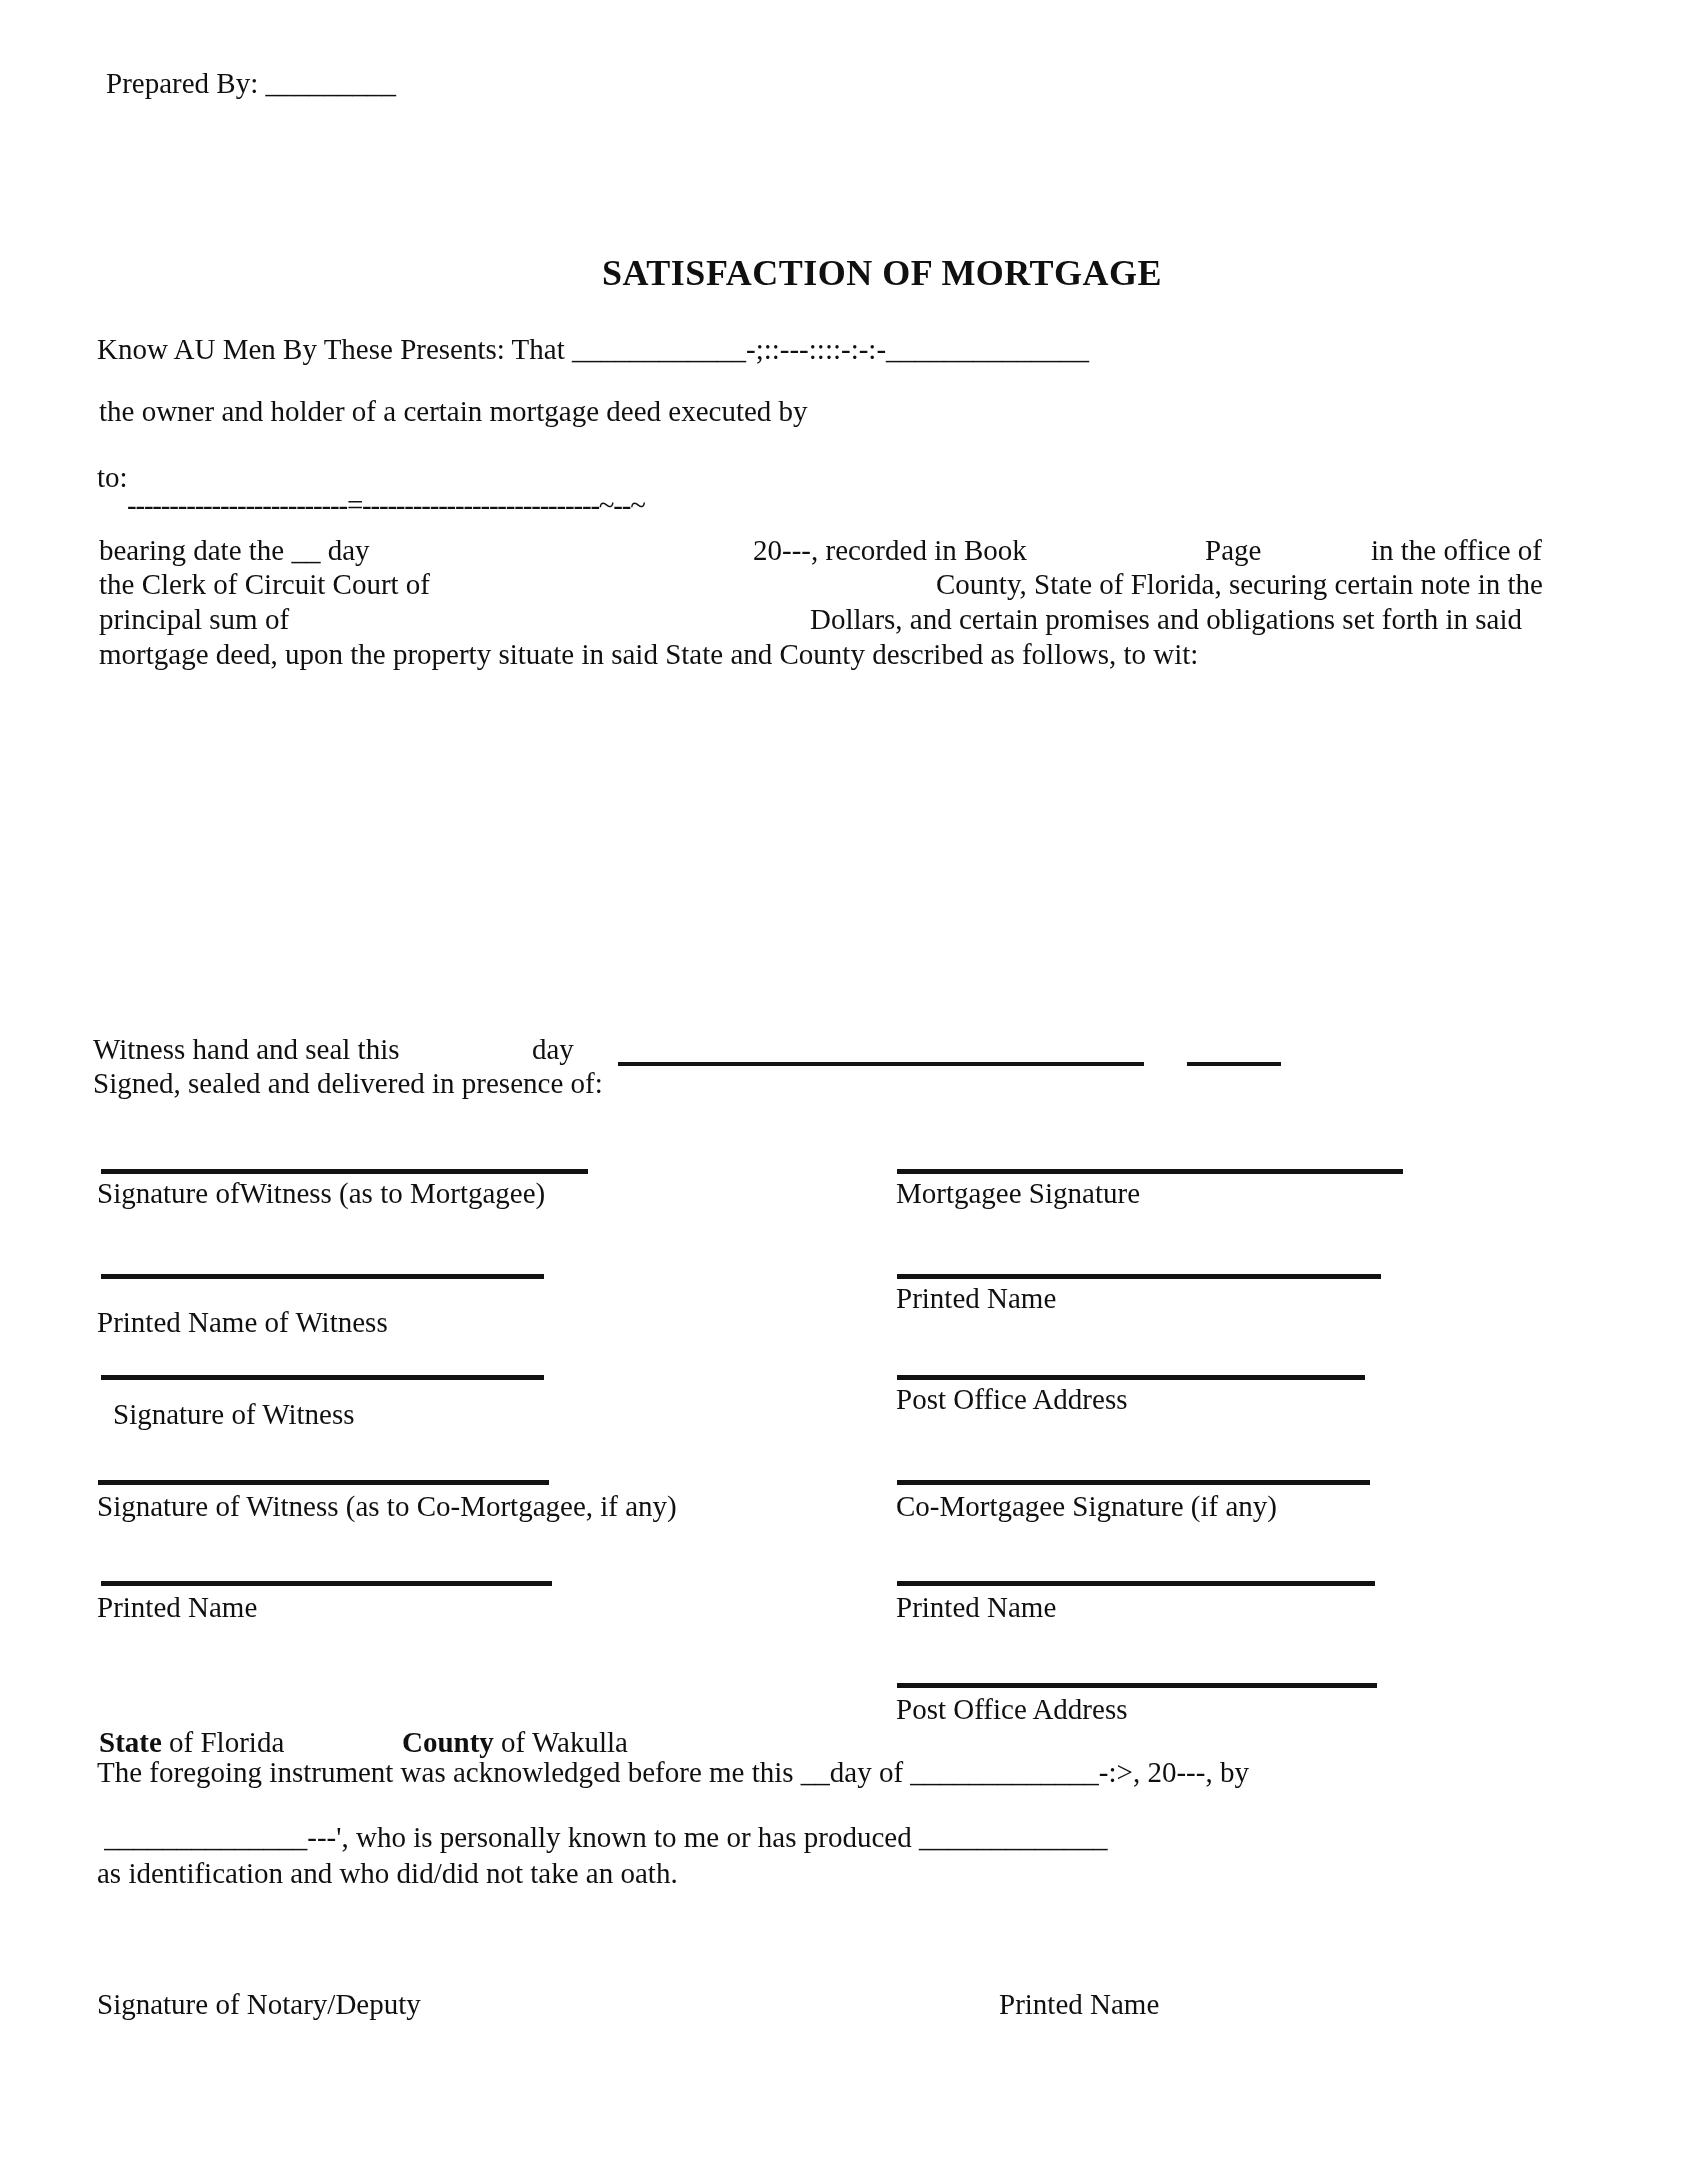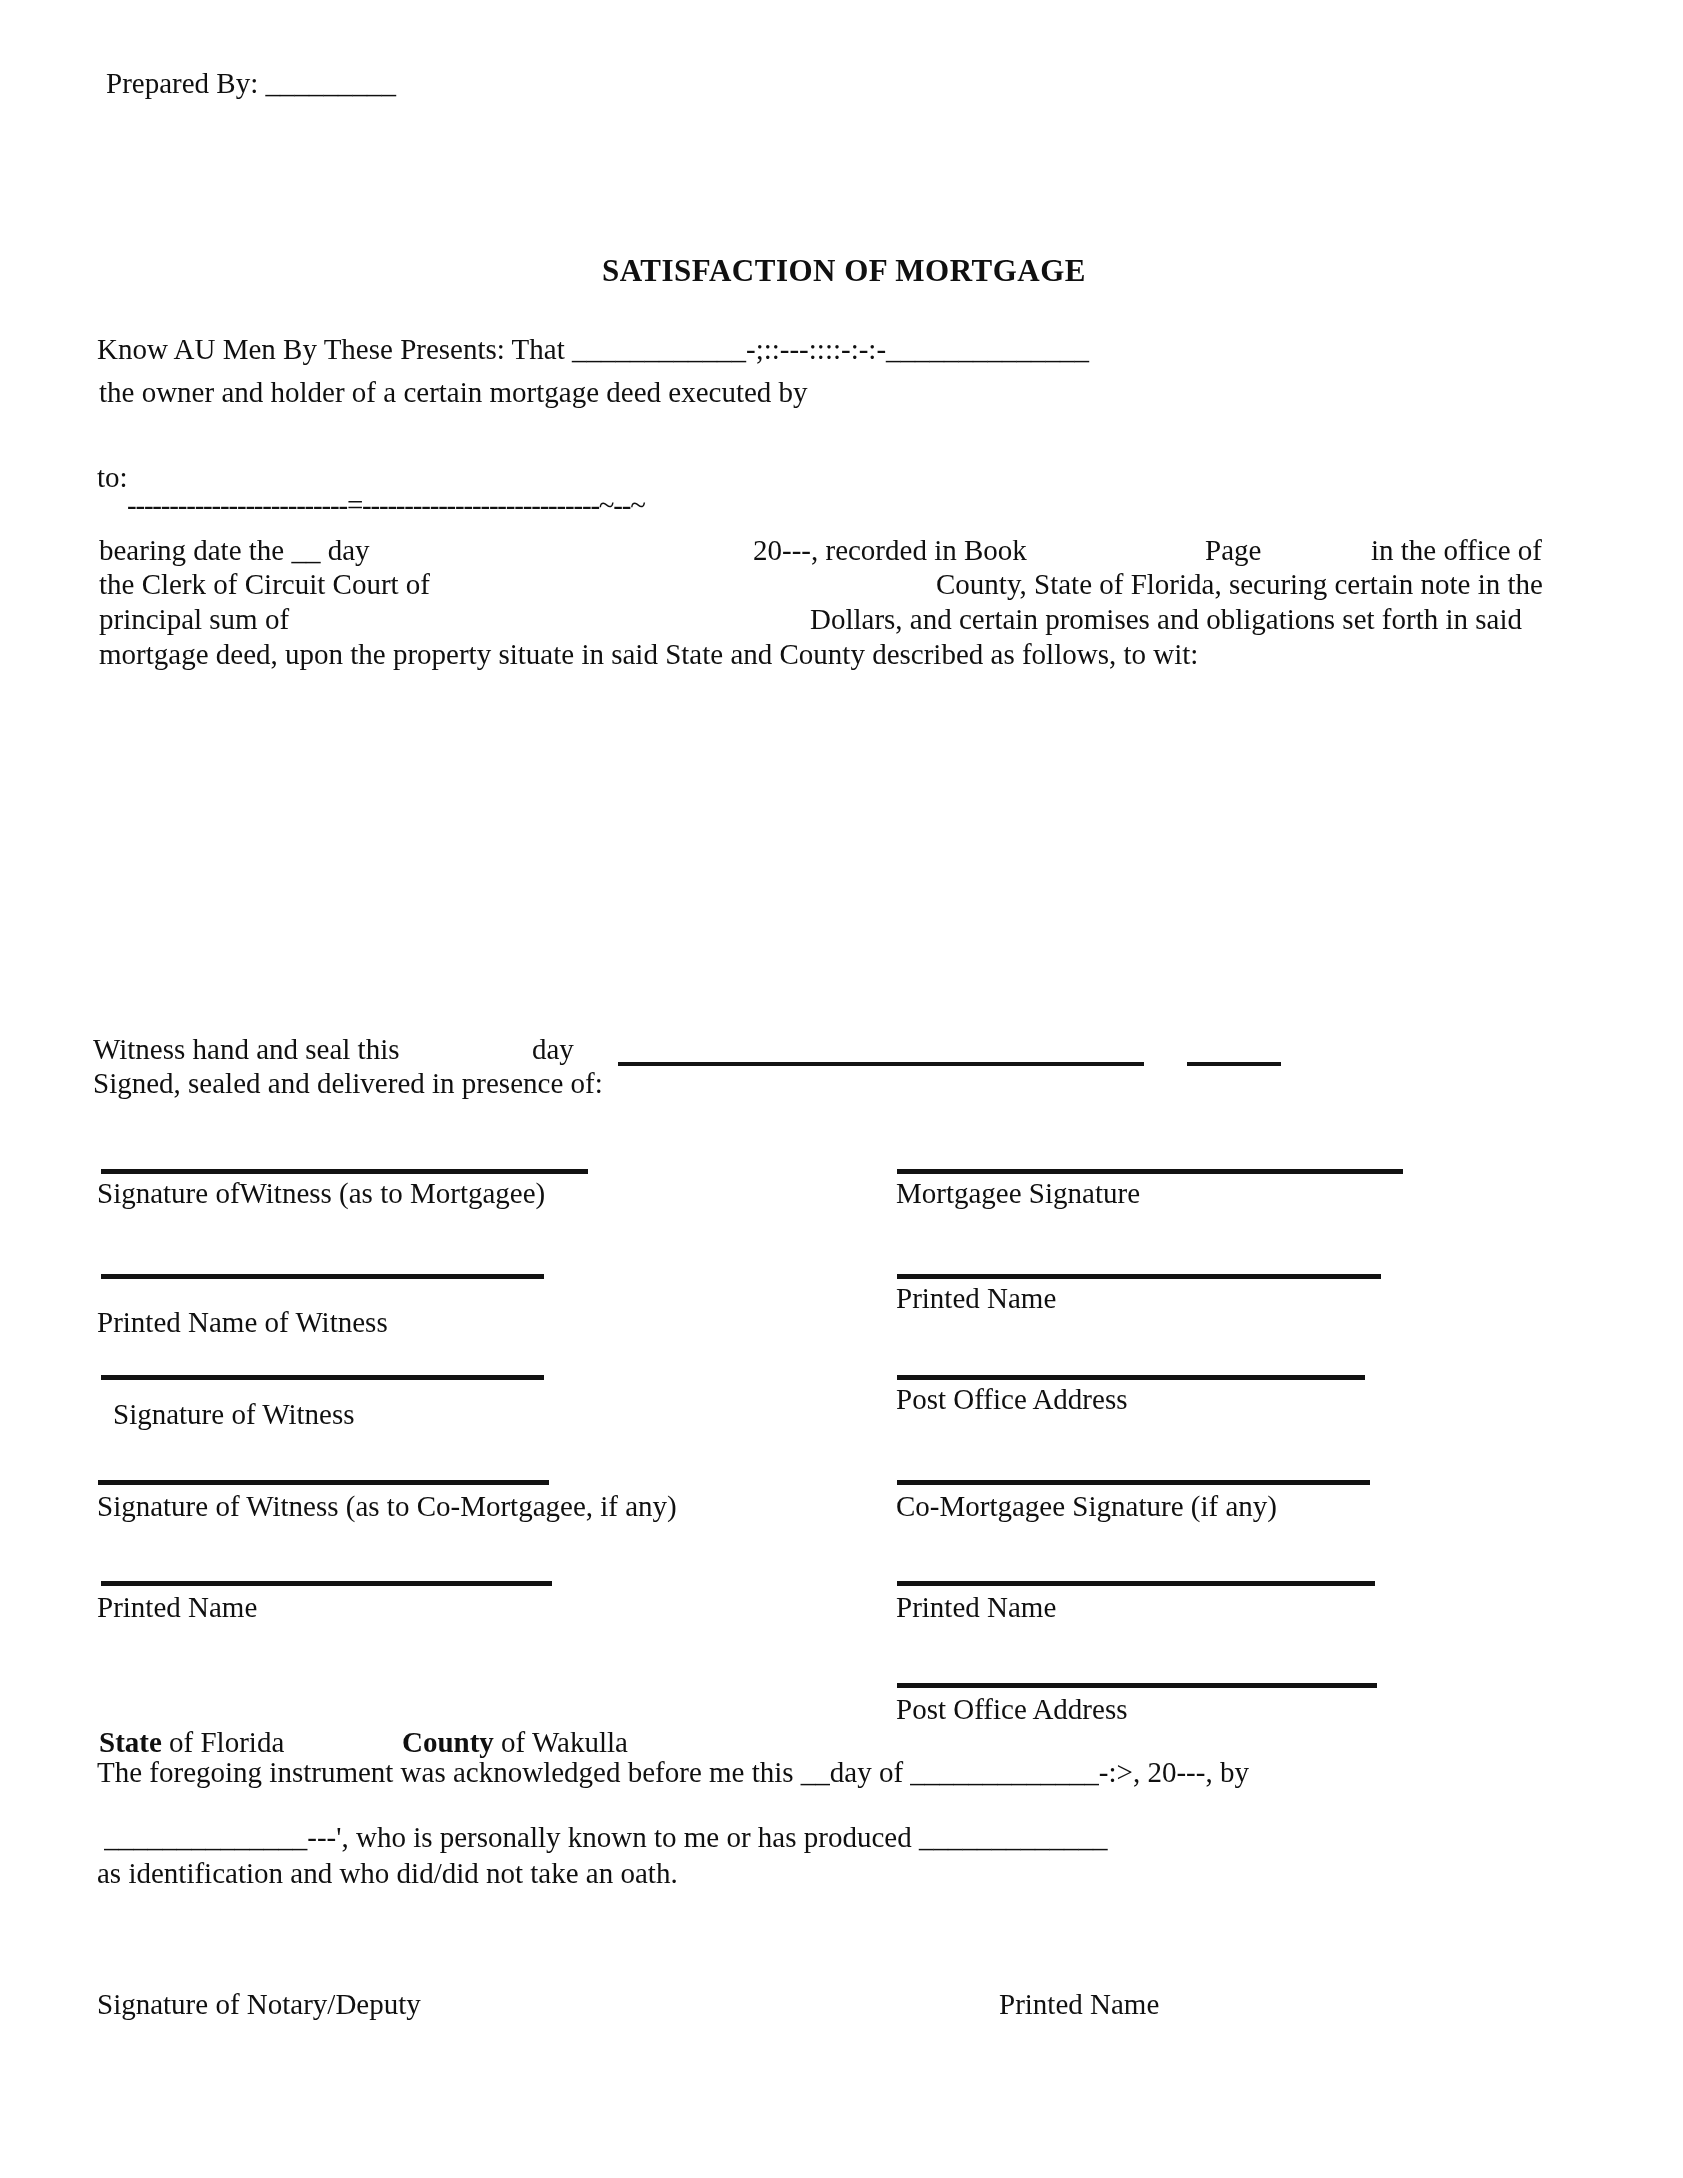--- a/index.html
+++ b/index.html
@@ -7,36 +7,36 @@
     position:relative;
     width:1683px;
     height:2178px;
     background:#ffffff;
     font-family:"Liberation Serif", serif;
     font-size:29px;
     color:#101010;
     overflow:hidden;
   }
   .t { position:absolute; white-space:pre; line-height:1; }
-  .title { font-weight:bold; font-size:31px; letter-spacing:0.5px; }
+  .title { font-weight:bold; font-size:36px; letter-spacing:0.5px; }
   .rule { position:absolute; background:#121212; height:5px; }
   .rule-thin { position:absolute; background:#141414; height:4px; }
   .dashline { letter-spacing:-1.2px; }
   b { font-weight:bold; }
 </style>
 </head>
 <body>
 
 <div class="page">
 
   <div class="t" style="left:106px; top:69px;">Prepared By: _________</div>
   <div class="t title" style="left:602px; top:255px;">SATISFACTION OF MORTGAGE</div>
 
   <div class="t" style="left:97px; top:335px;">Know AU Men By These Presents: That ____________-;::---::::-:-:-______________</div>
-  <div class="t" style="left:99px; top:378px;">the owner and holder of a certain mortgage deed executed by</div>
+  <div class="t" style="left:99px; top:397px;">the owner and holder of a certain mortgage deed executed by</div>
   <div class="t" style="left:97px; top:463px;">to:</div>
   <div class="t dashline" style="left:127px; top:491px;">--------------------------=----------------------------~--~</div>
 
   <div class="t" style="left:99px; top:536px;">bearing date the __ day</div>
   <div class="t" style="left:753px; top:536px;">20---, recorded in Book</div>
   <div class="t" style="left:1205px; top:536px;">Page</div>
   <div class="t" style="left:1371px; top:536px;">in the office of</div>
 
   <div class="t" style="left:99px; top:570px;">the Clerk of Circuit Court of</div>
   <div class="t" style="left:936px; top:570px;">County, State of Florida, securing certain note in the</div>

